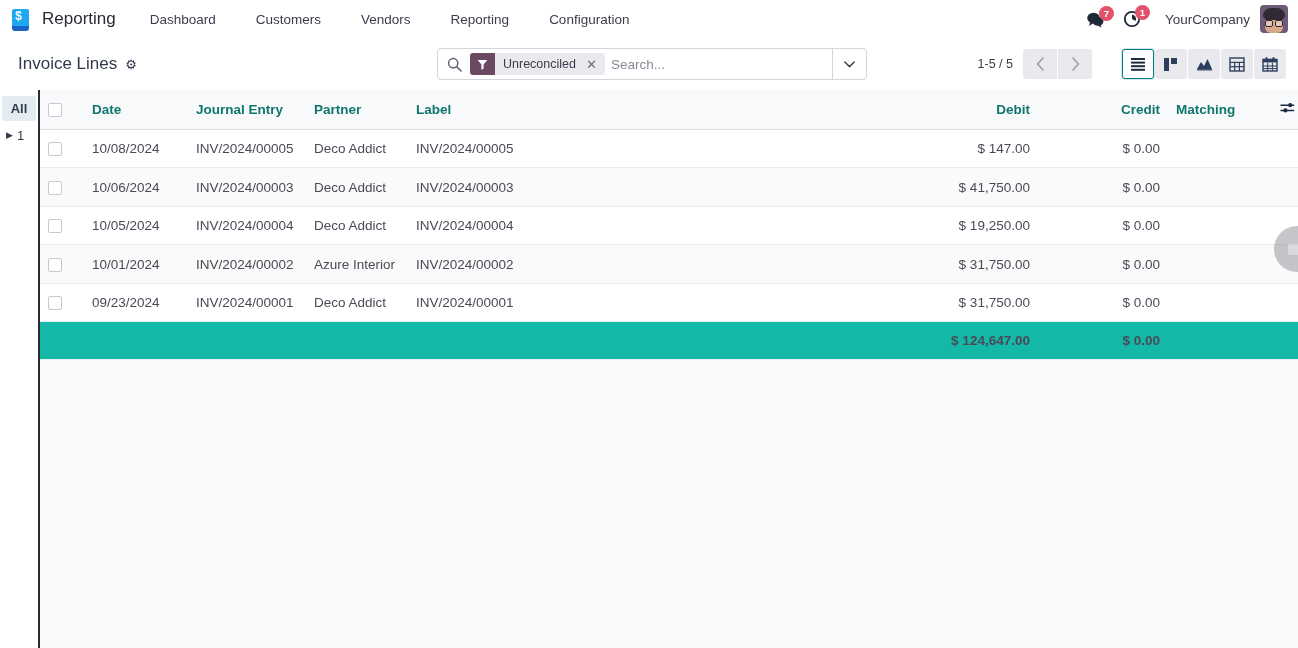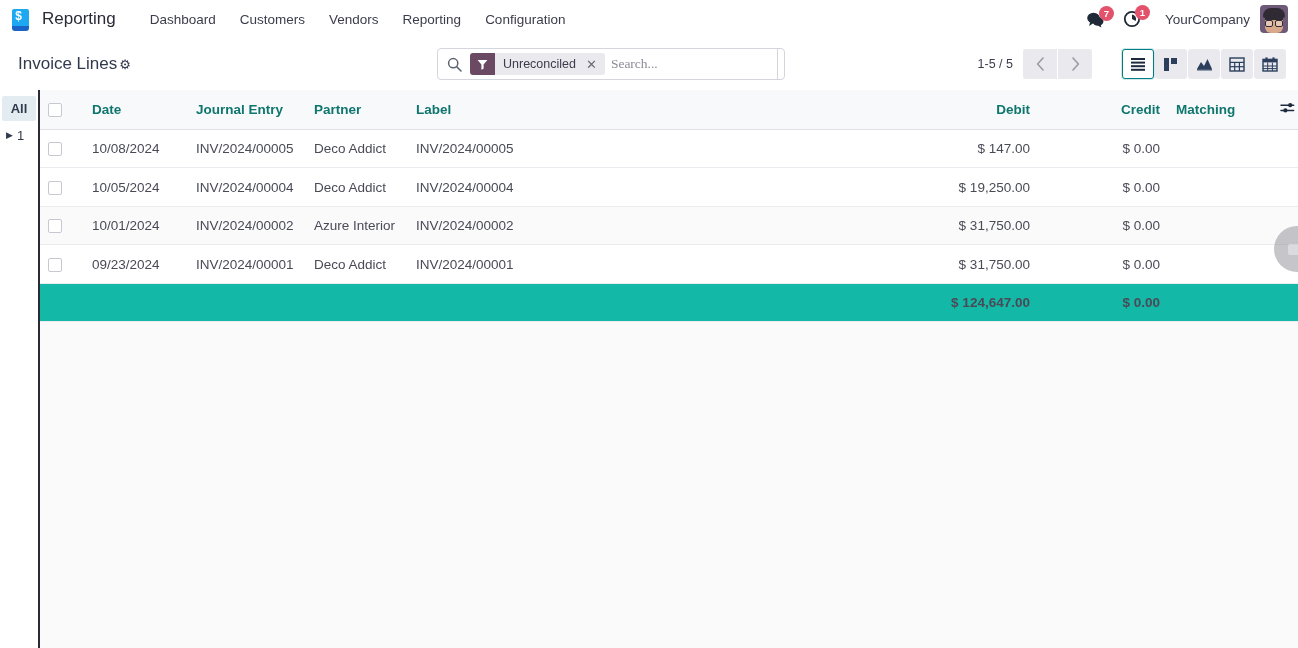--- a/index.html
+++ b/index.html
@@ -51,21 +51,21 @@
     line-height: 19px; text-align: center;
     z-index: 2;
   }
   .brand {
     font-size: 17px;
     color: #2b2b38;
     margin-right: 22px;
     white-space: nowrap;
     cursor: pointer;
   }
-  .nav-menu { display: flex; align-items: flex-end; gap: 0; }
+  .nav-menu { display: flex; align-items: flex-end; gap: 16px; }
   .nav-item {
     font-size: 13.5px;
     color: #3c3c4c;
     padding: 8px 12px;
     white-space: nowrap;
     cursor: pointer;
   }
   .nav-right {
     margin-left: auto;
     display: flex;
@@ -141,40 +141,40 @@
     height: 52px;
     background: #ffffff;
     display: flex;
     align-items: center;
     padding: 0 12px 0 18px;
     position: relative;
     z-index: 20;
   }
   .breadcrumb-area {
     display: flex; align-items: center;
-    gap: 2px;
+    gap: 8px;
     flex: 0 0 auto;
   }
   .page-title {
     font-size: 17px;
     color: #31394d;
     white-space: nowrap;
   }
   .gear-icon {
     color: #31394d;
     font-size: 13px;
     cursor: pointer;
     line-height: 1;
   }
 
   
   .searchview {
     position: absolute;
     left: 437px;
-    width: 348px;
+    width: 430px;
     height: 32px;
     border: 1px solid #d5d5dd;
     border-radius: 4px;
     background: #fff;
     display: flex;
     align-items: center;
     overflow: hidden;
   }
   .search-icon-wrap {
     width: 32px;
@@ -214,21 +214,21 @@
     padding: 0 8px 0 6px;
     cursor: pointer;
   }
   .search-input {
     flex: 1 1 auto;
     border: none;
     outline: none;
     font-size: 13.5px;
     color: #3c3c4c;
     background: transparent;
-    font-family: Liberation Serif, serif;
+    font-family: Liberation Sans, sans-serif;
     height: 100%;
   }
   .search-input::placeholder { color: #8b8b98; }
   .search-dropdown-btn {
     width: 34px;
     align-self: stretch;
     border-left: 1px solid #d5d5dd;
     display: flex; align-items: center; justify-content: center;
     color: #4b4b5a;
     cursor: pointer;
@@ -615,20 +615,31 @@
           <td><span class="ocheck"></span></td>
           <td>10/08/2024</td>
           <td class="cell-link">INV/2024/00005</td>
           <td>Deco Addict</td>
           <td>INV/2024/00005</td>
           <td class="num">$ 147.00</td>
           <td class="num">$ 0.00</td>
           <td></td>
           <td></td>
         </tr>
+        <tr class="row-alt">
+          <td><span class="ocheck"></span></td>
+          <td>10/06/2024</td>
+          <td class="cell-link">INV/2024/00003</td>
+          <td>Deco Addict</td>
+          <td>INV/2024/00003</td>
+          <td class="num">$ 41,750.00</td>
+          <td class="num">$ 0.00</td>
+          <td></td>
+          <td></td>
+        </tr>
         <tr>
           <td><span class="ocheck"></span></td>
           <td>10/05/2024</td>
           <td class="cell-link">INV/2024/00004</td>
           <td>Deco Addict</td>
           <td>INV/2024/00004</td>
           <td class="num">$ 19,250.00</td>
           <td class="num">$ 0.00</td>
           <td></td>
           <td></td>

